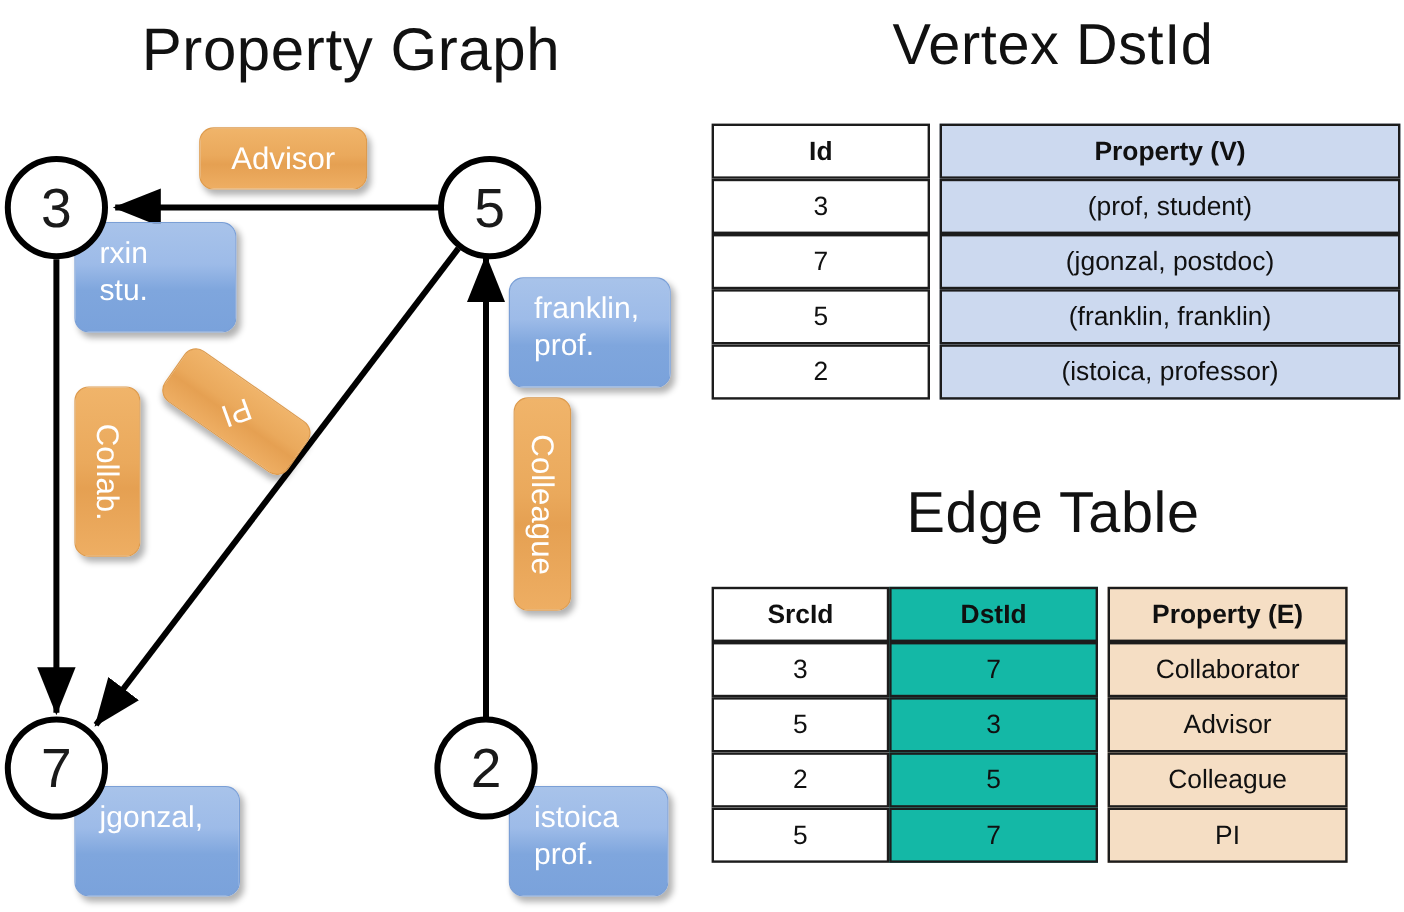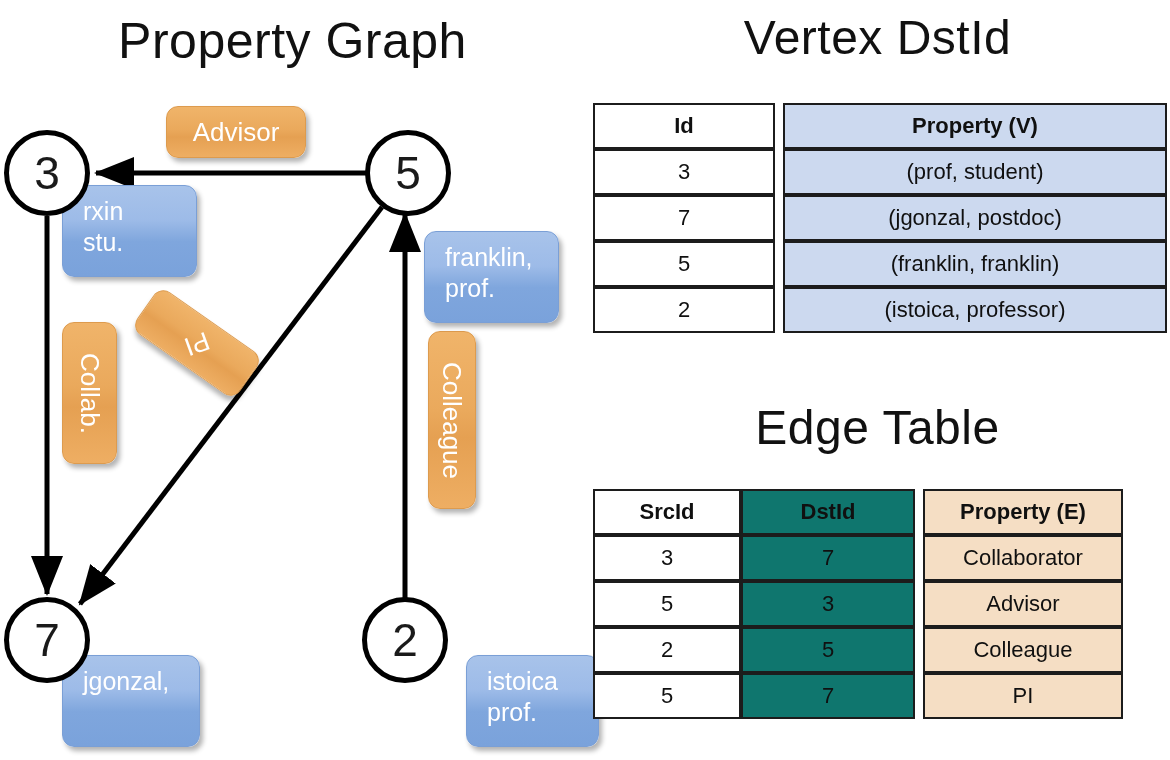--- a/index.html
+++ b/index.html
@@ -91,21 +91,21 @@
   }
   .tbl td.hdr{font-weight:700;}
   .tbl td.gap{border:none;width:5px;background:#fff;height:46px;}
 
   #vertex-table{left:593px;top:103px;}
   #vertex-table td.c-id{width:182px;background:#ffffff;}
   #vertex-table td.c-prop{width:384px;background:#ccd9ef;margin-top:22px;}
 
   #edge-table{left:593px;top:489px;}
   #edge-table td.c-src{width:148px;background:#ffffff;}
-  #edge-table td.c-dst{width:174px;background:#0f766e;}
+  #edge-table td.c-dst{width:174px;background:#14b8a6;}
   #edge-table td.c-eprop{width:200px;background:#f5dec4;margin-top:44px;}
 </style>
 </head>
 <body>
 
 <div class="stage">
 
   <div id="graph-panel">
 
     <div class="title" id="graph-title">Property Graph</div>
@@ -149,21 +149,21 @@
 
     <div class="vbox" style="left:424px;top:187px;width:135px;height:92px;margin-top:44px;">
       <div>franklin,</div>
       <div>prof.</div>
     </div>
 
     <div class="vbox" style="left:62px;top:655px;width:138px;height:92px;">
       <div>jgonzal,</div>
     </div>
 
-    <div class="vbox" style="left:424px;top:655px;width:133px;height:92px;margin-left:42px;">
+    <div class="vbox" style="left:424px;top:655px;width:133px;height:92px;">
       <div>istoica</div>
       <div>prof.</div>
     </div>
 
     <div class="node-circle" style="left:4px;top:130px;width:86px;height:86px;">
       <span>3</span>
     </div>
     <div class="node-circle" style="left:365px;top:130px;width:86px;height:86px;">
       <span>5</span>
     </div>

